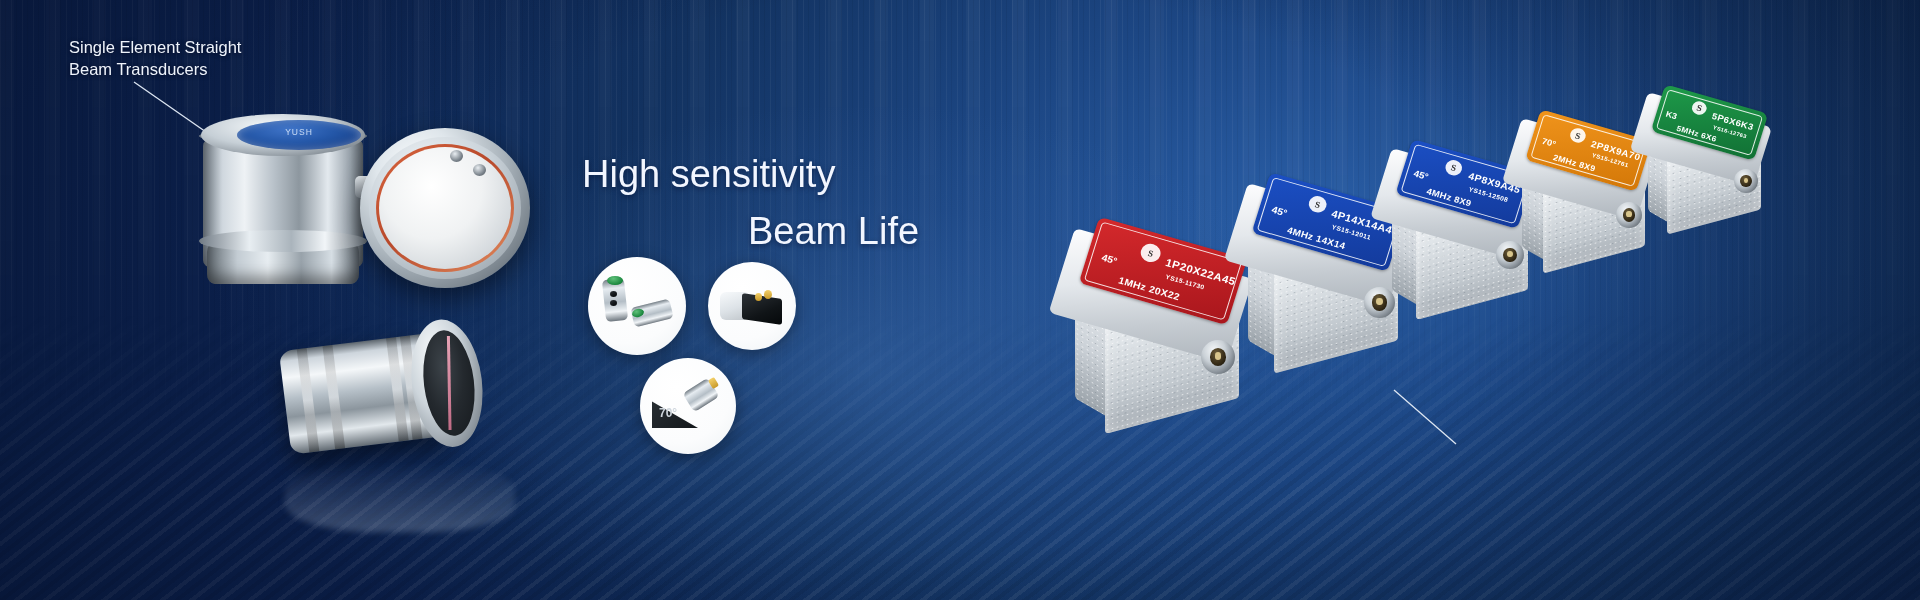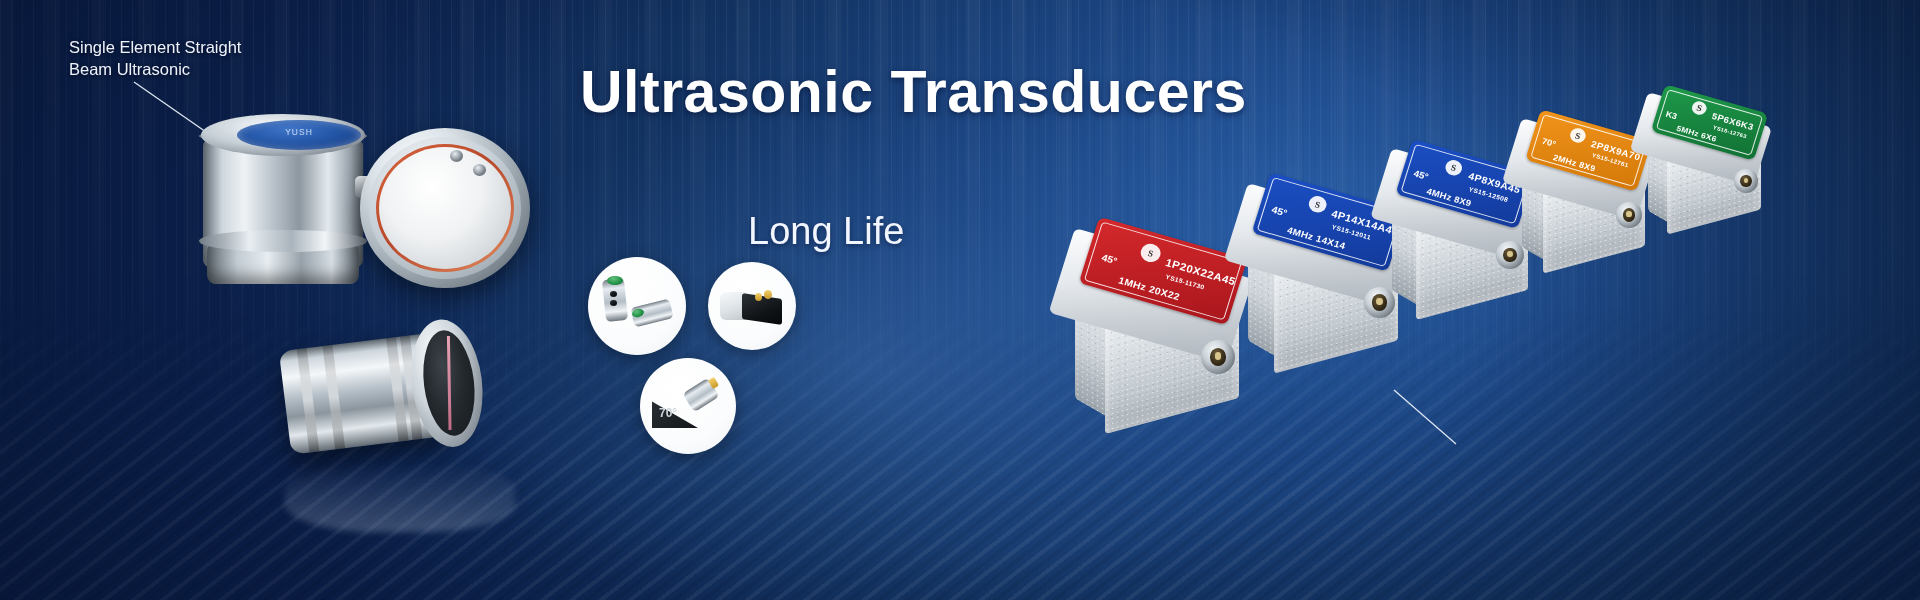--- a/index.html
+++ b/index.html
@@ -280,25 +280,25 @@
 <body>
 
 <div id="banner">
 
   <div class="bg-vcolumns"></div>
   <div class="bg-vstripes"></div>
   <div class="bg-diag"></div>
   <div class="bg-glow"></div>
   <div class="bg-vignette"></div>
 
-  <div class="headline">Ultrasonic Transducers</div>
-  <div class="sub2">Long Life</div>
+  <div class="sub1">High sensitivity</div>
+  <div class="sub2">Beam Life</div>
 
   <div class="callout callout-left">Single Element Straight
-Beam Ultrasonic</div>
+Beam Transducers</div>
   <svg class="leader" style="left:130px; top:78px;" width="160" height="80">
     <line x1="4" y1="4" x2="102" y2="72" stroke="#dde6f2" stroke-width="1.3"></line>
   </svg>
 
   <svg class="leader" style="left:1392px; top:388px;" width="120" height="70">
     <line x1="2" y1="2" x2="64" y2="56" stroke="#dde6f2" stroke-width="1.3"></line>
   </svg>
 
   <div class="probe-a">
     <div class="body"></div>

